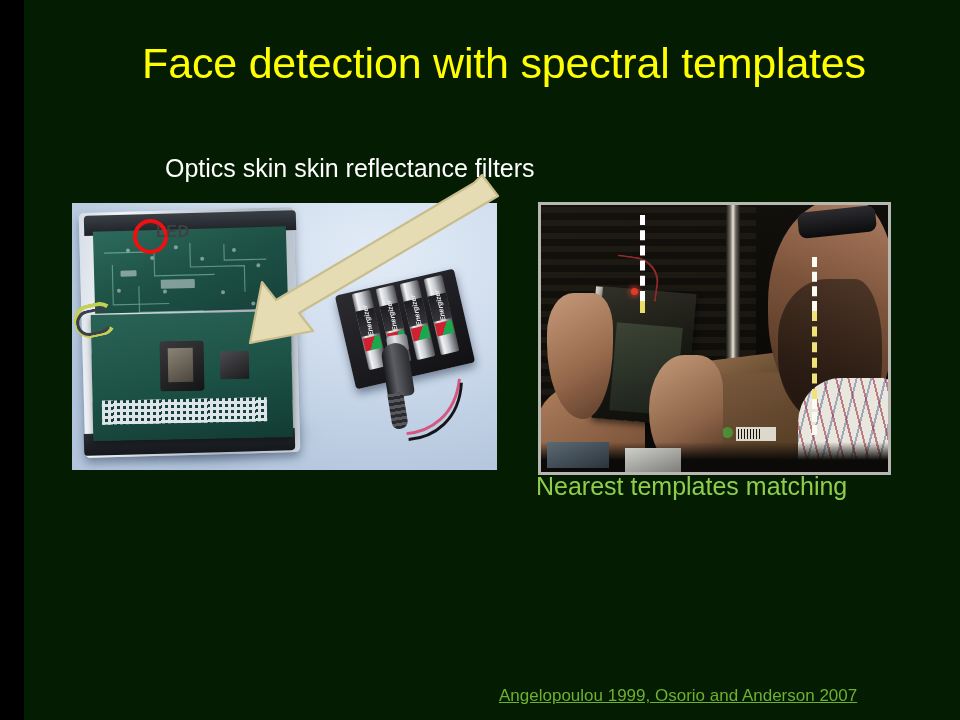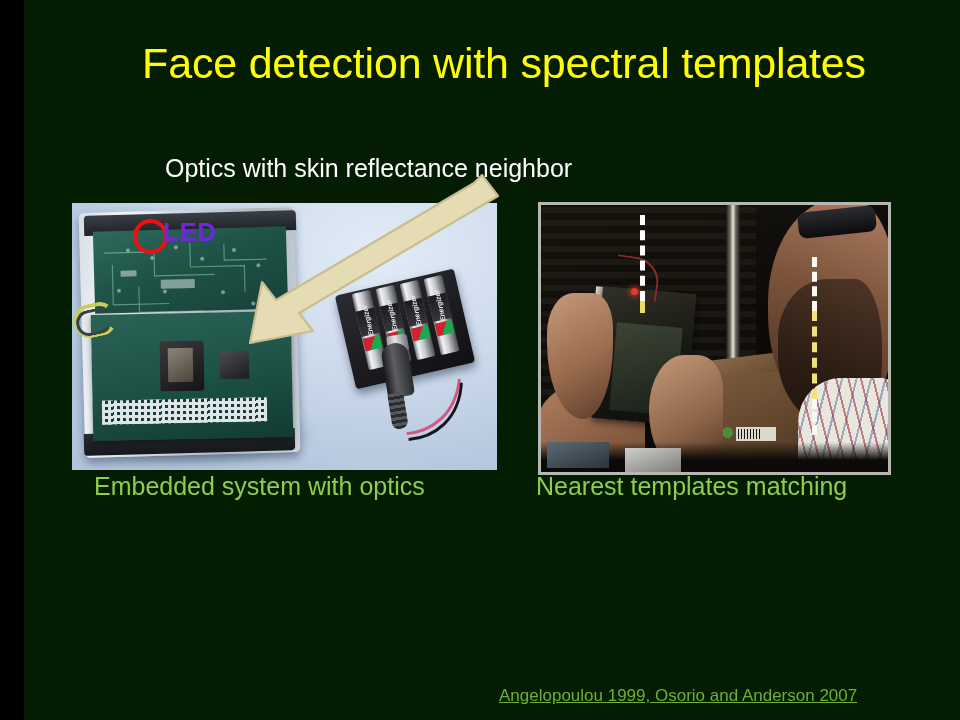--- a/index.html
+++ b/index.html
@@ -262,24 +262,24 @@
     left: 61px;
     top: 16px;
     width: 35px;
     height: 35px;
     border: 4px solid #ee1111;
     border-radius: 50%;
     box-sizing: border-box;
   }
   .led-label {
     position: absolute;
-    left: 91px;
+    left: 84px;
     top: 14px;
-    color: #6d28d9;
-    font-size: 26px;
+    color: #404040;
+    font-size: 16px;
     font-weight: bold;
     line-height: 30px;
     letter-spacing: 0.5px;
   }
 
   
   .rp-bg {
     position: absolute;
     inset: 0;
     background: linear-gradient(160deg,#17150f 0%, #0c0b08 45%, #080706 100%);
@@ -520,21 +520,21 @@
     text-decoration: underline;
   }
 </style>
 </head>
 <body>
 
 <div class="slide">
 
   <div class="title">Face detection with spectral templates</div>
 
-  <div class="subtitle">Optics with skin reflectance neighbor</div>
+  <div class="subtitle">Optics skin skin reflectance filters</div>
 
   <div class="photo-left">
     <div class="lp-bg"></div>
     <div class="lp-shadow"></div>
 
     <div class="lp-case"></div>
     <div class="lp-case-top"></div>
     <div class="lp-case-bot"></div>
 
     <div class="lp-pcb-top"></div>
@@ -642,18 +642,17 @@
     <div class="rp-dash-white2"></div>
     <div class="rp-dash-face-w"></div>
     <div class="rp-dash-face-y"></div>
     <div class="rp-dash-face-w2"></div>
   </div>
 
   <svg class="callout-arrow" viewBox="0 0 330 200">
     <polygon points="308,5 324,26 125,143 139,161 76,173 88,112 102,130 300,13" fill="#e6dcb4" stroke="#c9bd8e" stroke-width="2.2" stroke-linejoin="round"></polygon>
   </svg>
 
-  <div class="caption-left">Embedded system with optics</div>
   <div class="caption-right">Nearest templates matching</div>
 
   <div class="citation">Angelopoulou 1999, Osorio and Anderson 2007</div>
 
 </div>
 
 </body></html>

